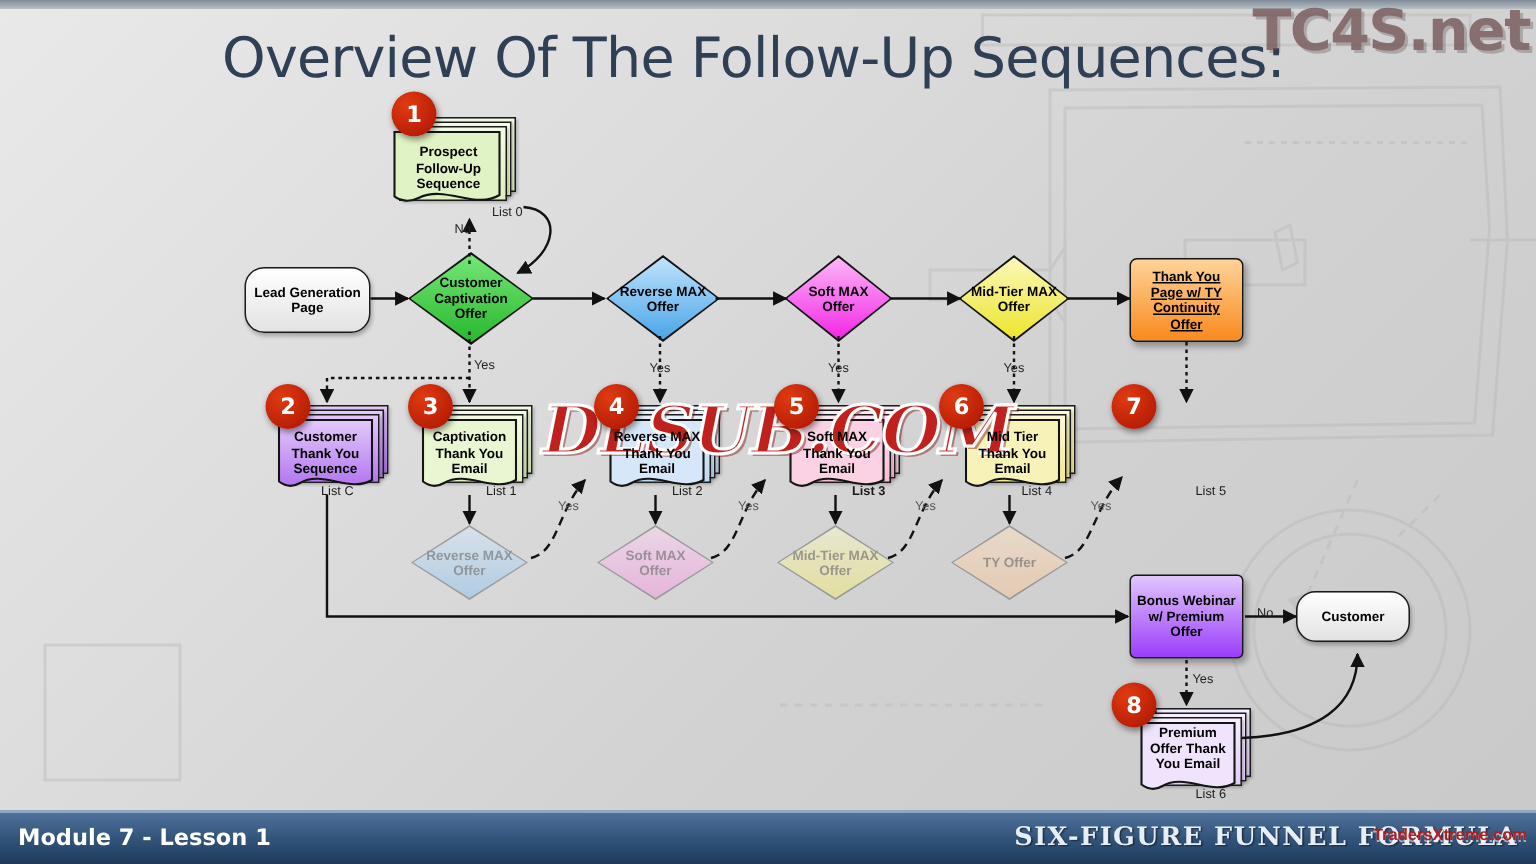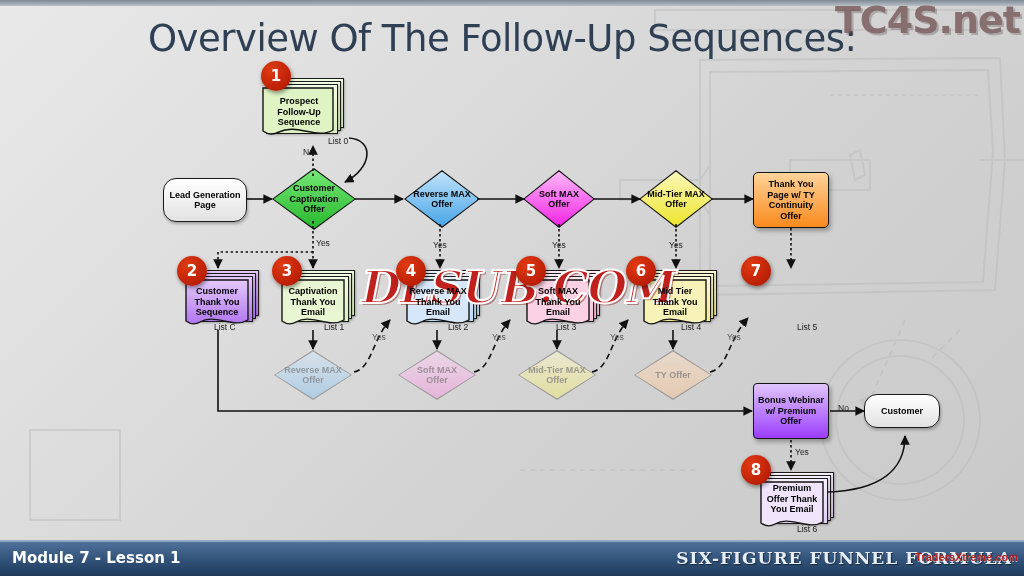--- a/index.html
+++ b/index.html
@@ -259,21 +259,21 @@
 
   <div class="node dia" style="left:639px;top:170px;width:74px;height:58px;">
     <div class="dio"></div>
     <div class="di" style="background:linear-gradient(180deg,#fbf8b9,#ece52c);margin:1.6px;"></div>
     <div class="dlbl lbl" style="width:64px;">Mid-Tier MAX Offer</div>
   </div>
   <div class="elbl" style="left:669px;top:240px;">Yes</div>
 
   <div class="node rect" style="left:753px;top:172px;width:76px;height:56px;border-radius:5px;
               background:linear-gradient(180deg,#fed39a,#f98a1d);">
-    <div class="lbl" style="width:68px;">Thank You Page w/ TY Continuity Offer</div>
+    <div class="lbl" style="width:68px;text-decoration:underline;">Thank You Page w/ TY Continuity Offer</div>
   </div>
 
   <div class="docs" style="left:185px;top:270px;width:72px;height:58px;">
     <div class="sheet" style="left:10px;top:0;width:62px;height:44px;background:linear-gradient(180deg,#e4c9fb,#b276ef);"></div>
     <div class="sheet" style="left:7px;top:3px;width:62px;height:44px;background:linear-gradient(180deg,#e4c9fb,#b276ef);"></div>
     <div class="sheet" style="left:4px;top:6px;width:62px;height:44px;background:linear-gradient(180deg,#e4c9fb,#b276ef);"></div>
     <svg class="front" width="64" height="52" style="left:0;top:9px;border:none;box-shadow:none;" viewBox="0 0 64 52">
       <path d="M1 1 H63 V41 C 48 50, 30 34, 15 43 C 10 46, 5 45, 1 42 Z" fill="url(#gpurp)" stroke="#141414" stroke-width="1.4"></path>
       <defs>
           <linearGradient id="gpurp" x1="0" y1="0" x2="0" y2="1">
@@ -314,21 +314,21 @@
   <div class="docs" style="left:526px;top:270px;width:72px;height:58px;">
     <div class="sheet" style="left:10px;top:0;width:62px;height:44px;background:linear-gradient(180deg,#fde9f2,#f6bdd7);"></div>
     <div class="sheet" style="left:7px;top:3px;width:62px;height:44px;background:linear-gradient(180deg,#fde9f2,#f6bdd7);"></div>
     <div class="sheet" style="left:4px;top:6px;width:62px;height:44px;background:linear-gradient(180deg,#fde9f2,#f6bdd7);"></div>
     <svg class="front" width="64" height="52" style="left:0;top:9px;border:none;box-shadow:none;" viewBox="0 0 64 52">
       <path d="M1 1 H63 V41 C 48 50, 30 34, 15 43 C 10 46, 5 45, 1 42 Z" fill="#fbd2e3" stroke="#141414" stroke-width="1.4"></path>
     </svg>
     <div class="txt lbl" style="top:16px;left:1px;width:62px;">Soft MAX Thank You Email</div>
   </div>
   <div class="badge" style="left:516px;top:256px;">5</div>
-  <div class="list-lbl" style="left:556px;top:322px;">List 3</div>
+  <div class="list-lbl" style="left:568px;top:322px;font-weight:bold;">List 3</div>
 
   <div class="docs" style="left:643px;top:270px;width:72px;height:58px;">
     <div class="sheet" style="left:10px;top:0;width:62px;height:44px;background:linear-gradient(180deg,#fbf9d8,#f0e98f);"></div>
     <div class="sheet" style="left:7px;top:3px;width:62px;height:44px;background:linear-gradient(180deg,#fbf9d8,#f0e98f);"></div>
     <div class="sheet" style="left:4px;top:6px;width:62px;height:44px;background:linear-gradient(180deg,#fbf9d8,#f0e98f);"></div>
     <svg class="front" width="64" height="52" style="left:0;top:9px;border:none;box-shadow:none;" viewBox="0 0 64 52">
       <path d="M1 1 H63 V41 C 48 50, 30 34, 15 43 C 10 46, 5 45, 1 42 Z" fill="#f7f3b8" stroke="#141414" stroke-width="1.4"></path>
     </svg>
     <div class="txt lbl" style="top:16px;left:1px;width:62px;">Mid Tier Thank You Email</div>
   </div>

